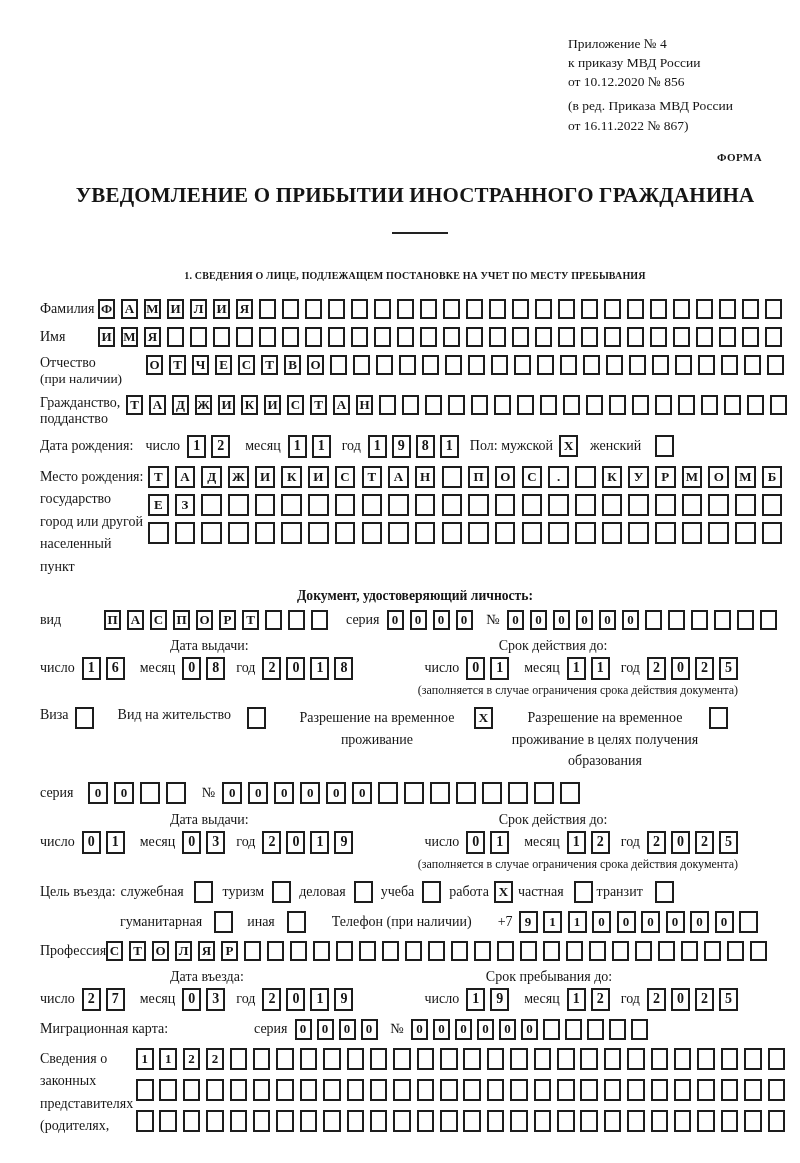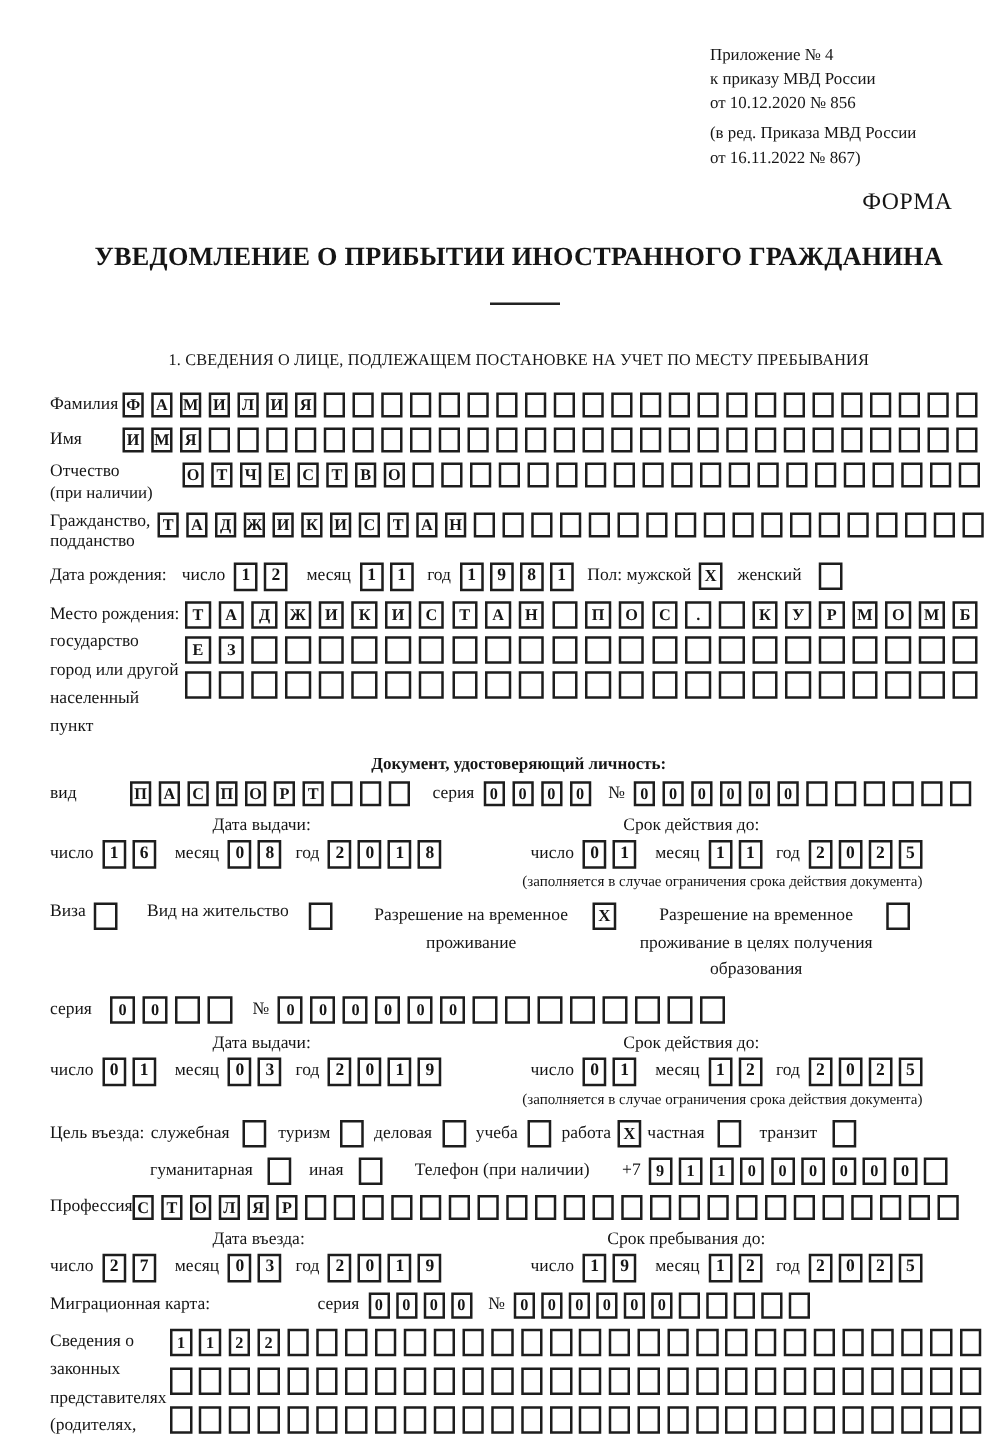--- a/index.html
+++ b/index.html
@@ -2,26 +2,26 @@
 <html><head>
 <meta charset="utf-8">
 <style>
   html,body{margin:0;padding:0;background:#ffffff;}
   body{width:800px;height:1163px;position:relative;font-family:"Liberation Serif","DejaVu Serif",serif;color:#151515;}
   .page{box-sizing:border-box;width:800px;height:1163px;padding:34px 10px 0 40px;overflow:hidden;}
 
   
   .annot{width:200px;margin-left:auto;margin-right:22px;font-size:13.5px;line-height:1.42;}
   .annot .gap{height:5px;}
-  .forma{ text-align:right;padding-right:28px;font-weight:normal;font-size:19px;margin-top:16px;letter-spacing:.4px;}
+  .forma{ text-align:right;padding-right:28px;font-weight:bold;font-size:11px;margin-top:16px;letter-spacing:.4px;}
 
   
   .title{text-align:center;font-weight:bold;font-size:21px;line-height:1.55;margin-top:16px;letter-spacing:.2px;}
   .blank-line{display:inline-block;width:56px;border-bottom:2px solid #222;height:13px;margin-left:10px;}
-  .sec1{font-weight:normal;font-size:13px;margin-top:26px;letter-spacing:.15px;text-align:center;}
+  .sec1{font-weight:bold;font-size:10px;margin-top:26px;letter-spacing:.15px;text-align:center;}
 
   
   .frow{display:flex;align-items:center;margin-top:8px;font-size:14px;}
   .frow.top{align-items:flex-start;}
   .rlabel{flex:none;}
   .lbl2{font-size:13.5px;}
 
   
   .cells{display:flex;flex:none;}
   .cell{flex:none;box-sizing:border-box;width:17px;height:20px;border:2px solid #1d1d1d;margin-right:6px;
@@ -520,21 +520,21 @@
     <span style="margin-left:10px">туризм</span>
     <span class="cb" style="margin-left:8px"></span>
     <span style="margin-left:8px">деловая</span>
     <span class="cb" style="margin-left:8px"></span>
     <span style="margin-left:8px">учеба</span>
     <span class="cb" style="margin-left:8px"></span>
     <span style="margin-left:8px">работа</span>
     <span class="cb" style="margin-left:5px">X</span>
     <span style="margin-left:5px">частная</span>
     <span class="cb" style="margin-left:10px"></span>
-    <span style="margin-left:15px">транзит</span>
+    <span style="margin-left:4px">транзит</span>
     <span class="cb" style="margin-left:12px"></span>
   </div>
 
   <div class="frow">
     <span style="margin-left:80px">гуманитарная</span>
     <span class="cb" style="margin-left:12px"></span>
     <span style="margin-left:14px">иная</span>
     <span class="cb" style="margin-left:12px"></span>
     <span style="margin-left:26px">Телефон (при наличии)</span>
     <span style="margin-left:26px">+7</span>

